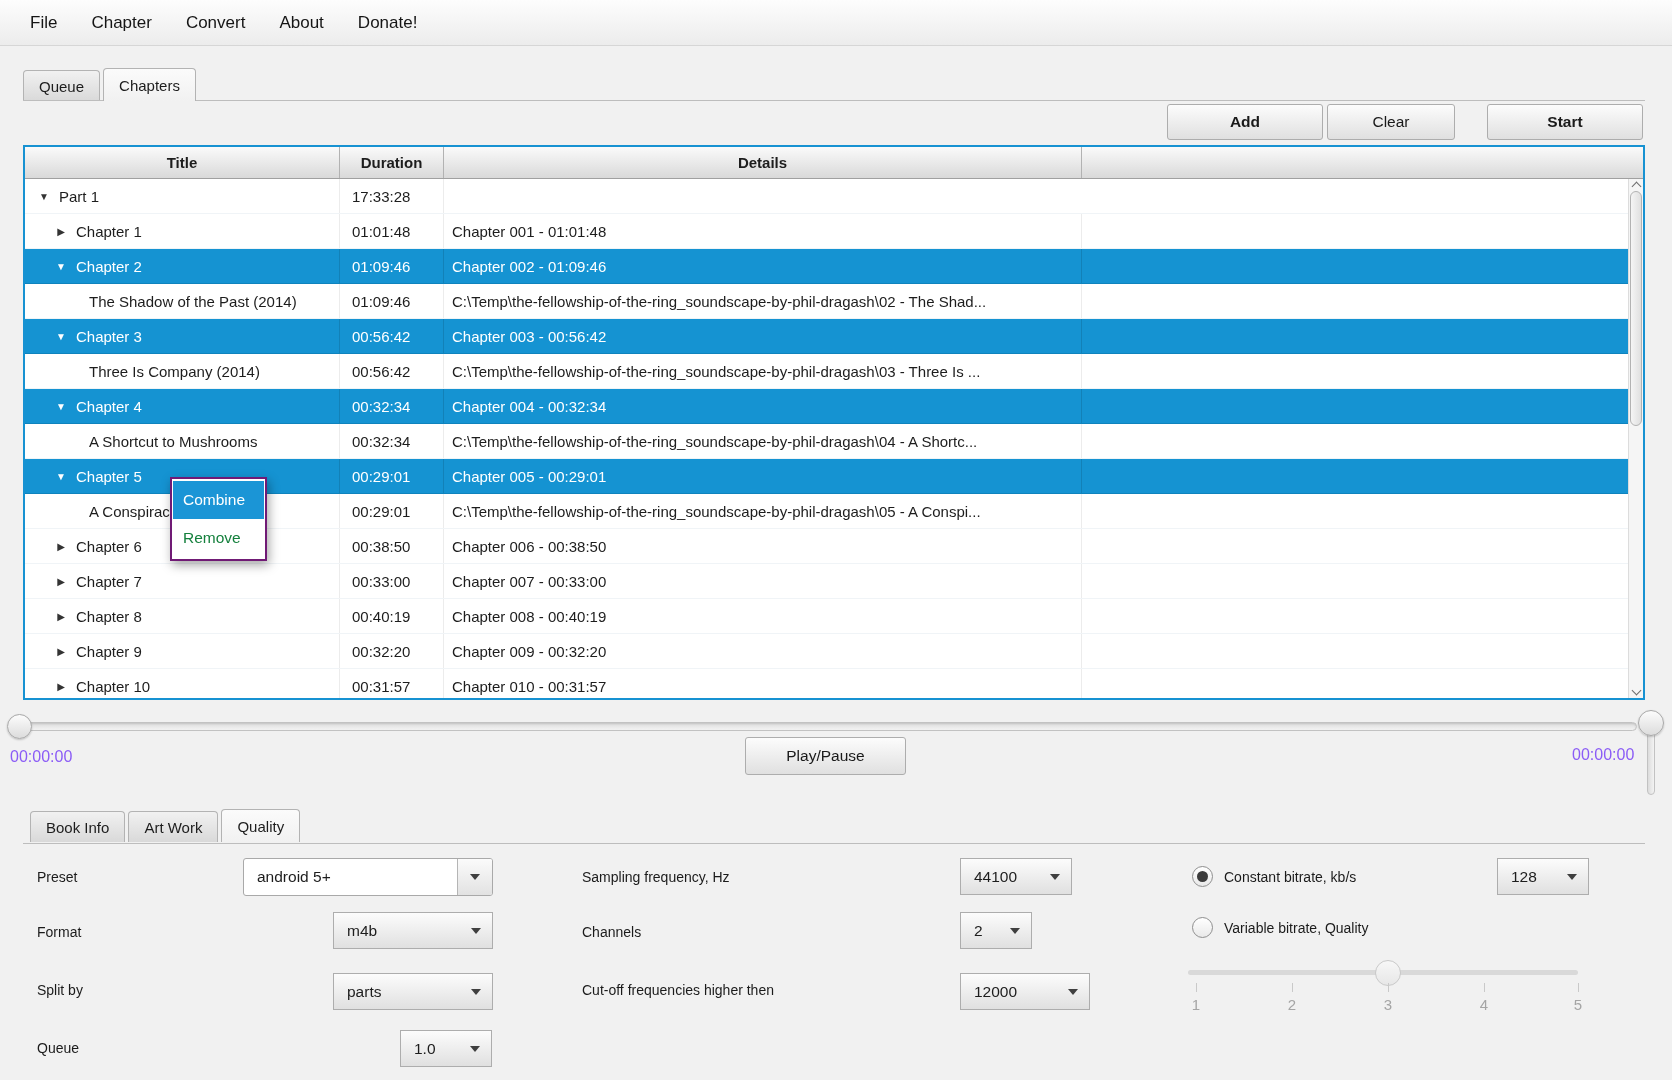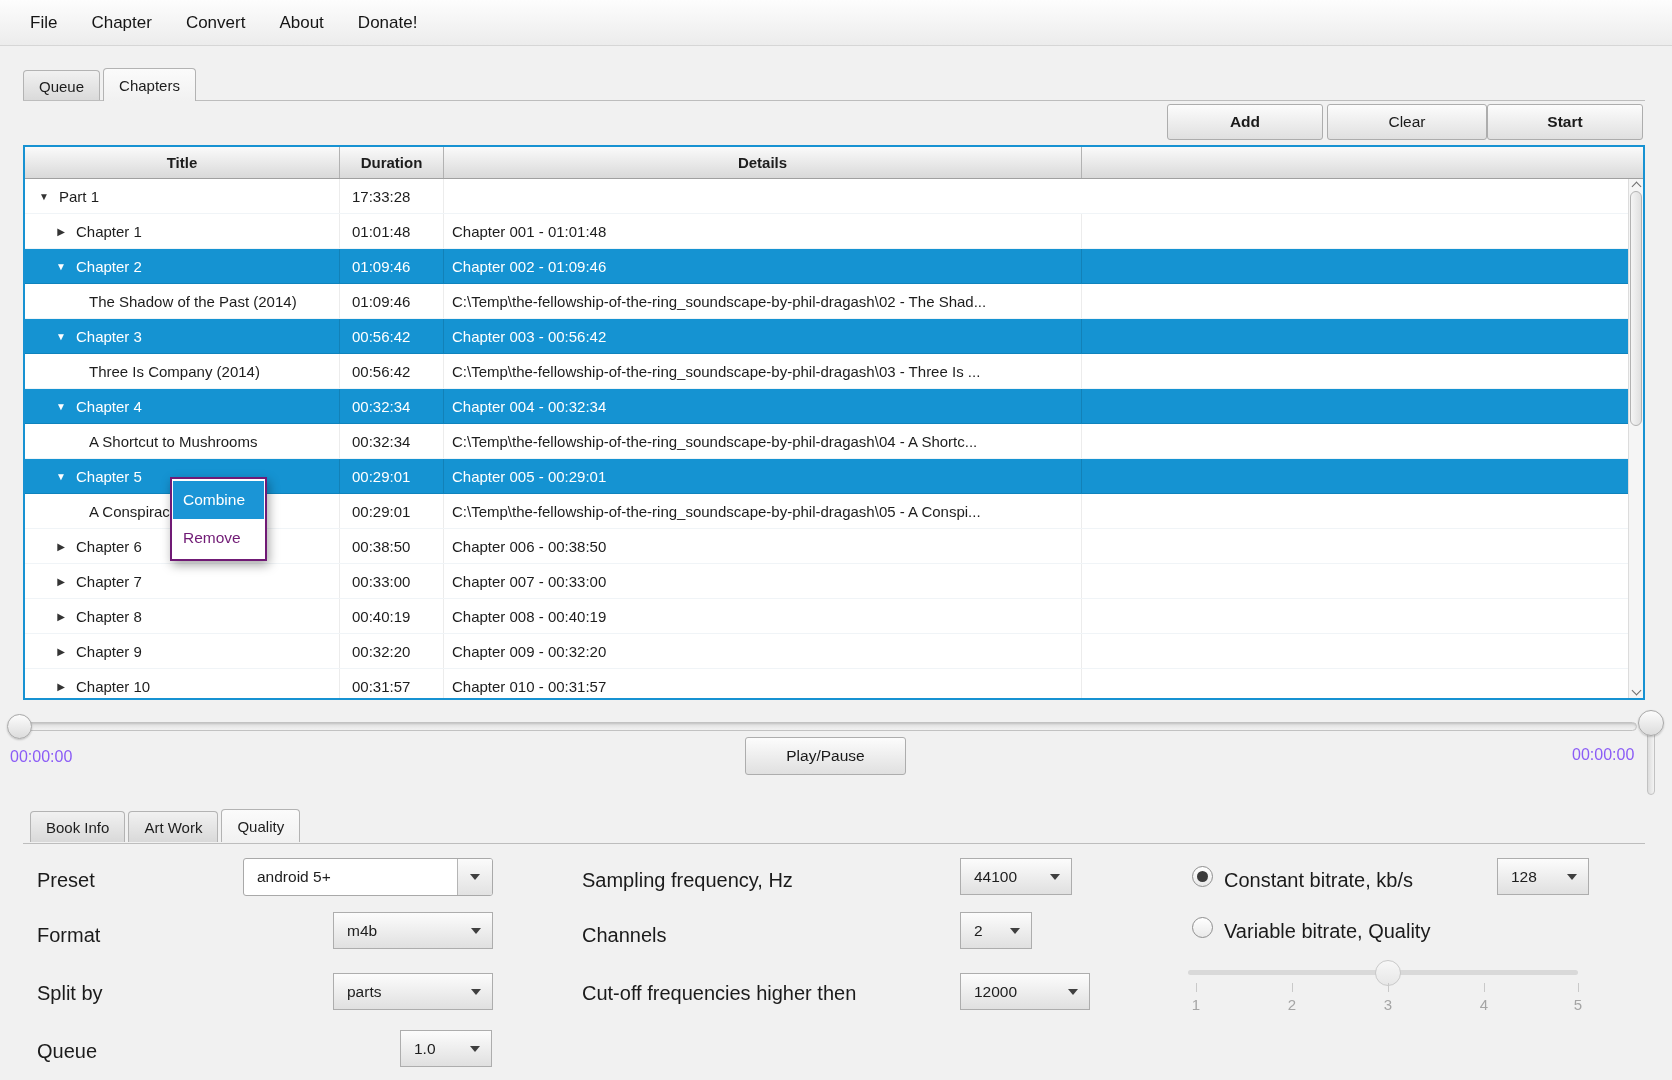--- a/index.html
+++ b/index.html
@@ -20,21 +20,21 @@
   .tab.active { background:linear-gradient(#fbfbfb,#f1f1f1); height:33px; margin-top:-2px; position:relative; z-index:2; }
   .tabs-top { position:absolute; left:23px; top:70px; display:flex; align-items:flex-end; }
   .tabline-top { position:absolute; left:23px; top:100px; width:1622px; height:1px; background:#bdbdbd; }
 
   
   .btn { position:absolute; height:36px; background:linear-gradient(#fcfcfc,#e0e0e0);
     border:1px solid #adadad; border-radius:3px; font-size:15.5px; color:#1a1a1a;
     display:flex; align-items:center; justify-content:center; font-family:inherit; }
   .btn.bold { font-weight:bold; }
   #btn-add   { left:1167px; top:104px; width:156px; }
-  #btn-clear { left:1327px; top:104px; width:160px; }
+  #btn-clear { left:1327px; top:104px; width:128px; }
   #btn-start { left:1487px; top:104px; width:156px; }
 
   
   .table { position:absolute; left:23px; top:145px; width:1622px; height:555px;
     border:2px solid #1792d2; background:#fff; overflow:hidden; }
   .thead { height:32px; display:flex; background:linear-gradient(#fafafa,#d9d9d9);
     border-bottom:1px solid #a0a0a0; font-weight:bold; font-size:15px; }
   .th { display:flex; align-items:center; justify-content:center; border-right:1px solid #b2b2b2; }
   .th-title { width:315px; } .th-dur { width:104px; } .th-det { width:638px; } .th-fill { flex:1; border-right:none; }
   .tbody { position:absolute; left:0; top:32px; right:15px; bottom:0; overflow:hidden; }
@@ -54,41 +54,41 @@
   .vscroll { position:absolute; top:32px; right:0; bottom:0; width:15px; background:#f5f5f5; border-left:1px solid #dcdcdc; }
   .vthumb { position:absolute; left:1px; top:12px; width:12px; height:235px; border:1px solid #b2b2b2; border-radius:7px;
     background:linear-gradient(to right,#f5f5f5,#dfdfdf); }
   .chev { position:absolute; left:4px; width:7px; height:7px; border-top:1.6px solid #6d6d6d; border-right:1.6px solid #6d6d6d; }
   .chev.up { top:4px; transform:rotate(-45deg); }
   .chev.down { bottom:4px; transform:rotate(135deg); }
 
   
   .ctxmenu { position:absolute; left:170px; top:477px; width:97px; background:#fff;
     border:2px solid #701a75; box-shadow:2px 4px 10px rgba(0,0,0,0.35); padding:2px 1px; z-index:20; }
-  .ctxitem { height:38px; display:flex; align-items:center; padding-left:10px; font-size:15.5px; color:#701a75; }
+  .ctxitem { height:38px; display:flex; align-items:center; padding-left:10px; font-size:15.5px; color:#15803d; }
   .ctxitem.hl { background:#1b95d6; color:#fff; }
 
   
   .seek-track { position:absolute; left:8px; top:722px; width:1629px; height:9px; border-radius:5px;
     background:linear-gradient(#dcdcdc,#f3f3f3); border:1px solid #c2c2c2; box-shadow:inset 0 1px 2px rgba(0,0,0,0.12); }
   .knob { position:absolute; border-radius:50%; background:linear-gradient(#fcfcfc,#dcdcdc);
     border:1px solid #a8a8a8; box-shadow:0 1px 2px rgba(0,0,0,0.2); }
   .seek-knob { left:7px; top:714px; width:25px; height:25px; }
   .time { position:absolute; font-size:16px; color:#8b5cf6; }
   #time-left { left:10px; top:748px; }
   #time-right { left:1572px; top:746px; }
   #btn-play { left:745px; top:737px; width:161px; height:38px; }
   .vol-track { position:absolute; left:1647px; top:713px; width:8px; height:82px; border-radius:4px;
     background:linear-gradient(to right,#dcdcdc,#f3f3f3); border:1px solid #c2c2c2; }
   .vol-knob { left:1638px; top:710px; width:26px; height:26px; }
 
   
   .tabs-bottom { position:absolute; left:30px; top:811px; display:flex; align-items:flex-end; }
   .tabline-bottom { position:absolute; left:23px; top:843px; width:1622px; height:1px; background:#bdbdbd; }
-  .flabel { position:absolute; font-size:20px; color:#1b1b1b; }
+  .flabel { position:absolute; font-size:14px; color:#1b1b1b; }
   .combo { position:absolute; height:37px; background:linear-gradient(#fcfcfc,#e0e0e0); border:1px solid #adadad;
     border-radius:0; display:flex; align-items:center; justify-content:space-between; padding:0 11px 0 13px; font-size:15.5px; }
   .arrow { width:0; height:0; border-left:5px solid transparent; border-right:5px solid transparent; border-top:6px solid #3f3f3f; flex:none; margin-left:8px; }
   .combo-edit { position:absolute; height:38px; background:#fff; border:1px solid #a9a9a9; border-radius:3px; display:flex; align-items:stretch; }
   .combo-edit .val { flex:1; display:flex; align-items:center; padding-left:13px; font-size:15.5px; }
   .combo-edit .dbtn { width:35px; background:linear-gradient(#fbfbfb,#e2e2e2); border-left:1px solid #b5b5b5;
     border-radius:0 2px 2px 0; display:flex; align-items:center; justify-content:center; }
   .combo-edit .dbtn .arrow { margin:0; }
 
   .radio { position:absolute; width:21px; height:21px; border-radius:50%; border:1px solid #8f8f8f;

